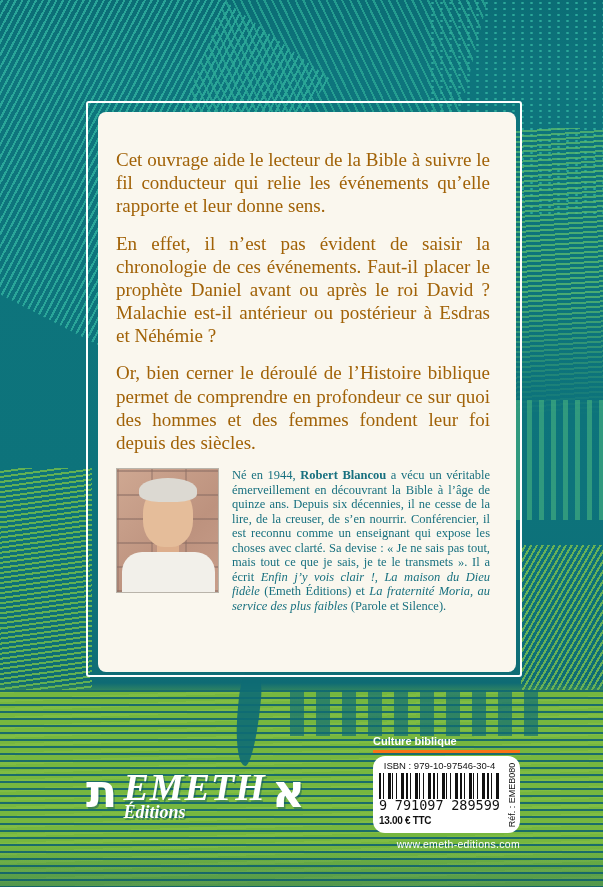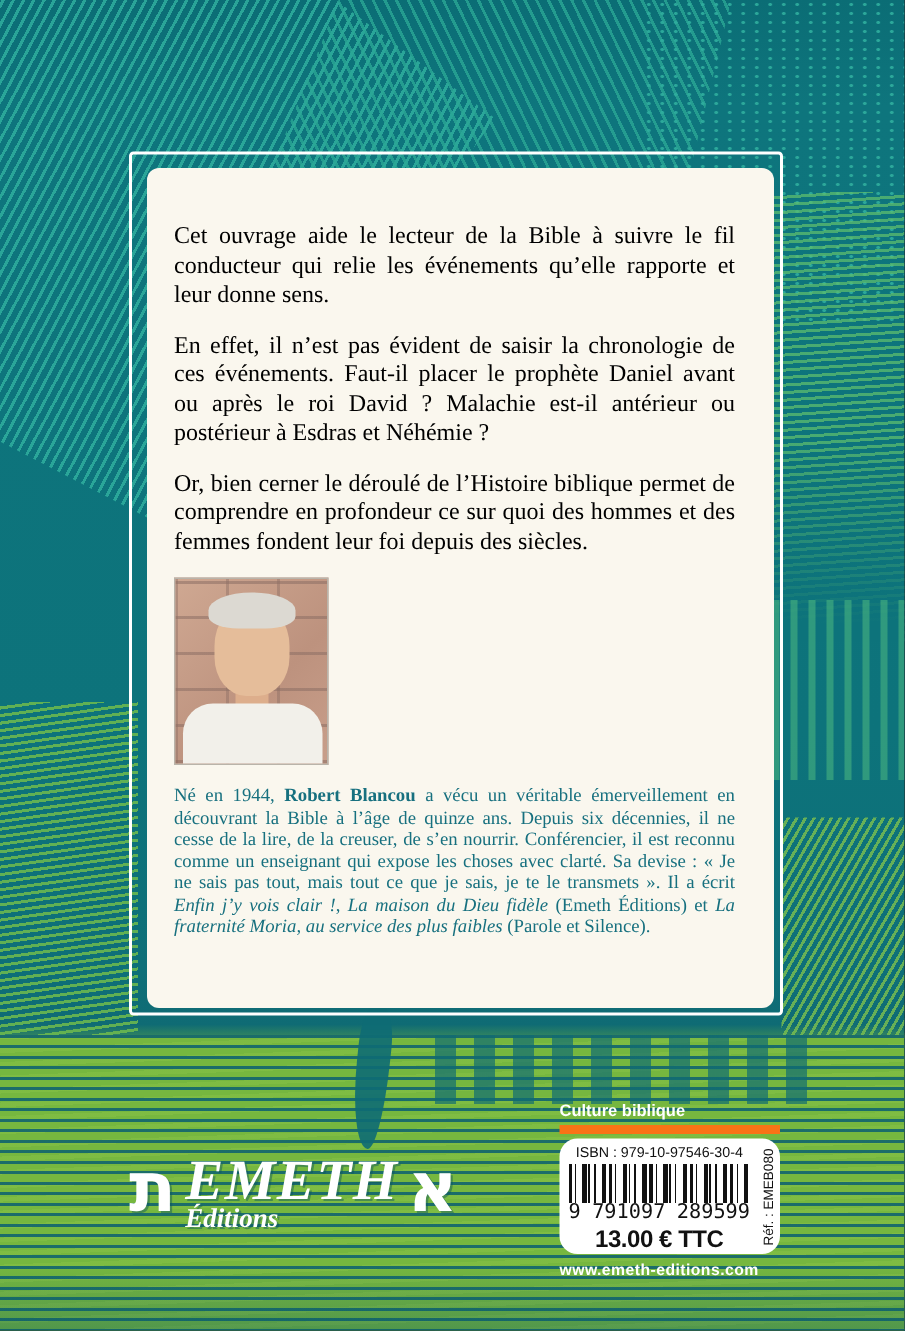--- a/index.html
+++ b/index.html
@@ -43,25 +43,25 @@
   .dark-dashes{position:absolute;left:290px;top:690px;width:255px;height:46px;opacity:.8;
     background-image:linear-gradient(90deg,rgba(14,107,116,.85) 0 14px,transparent 14px);
     background-size:26px 9px;}
 
   
   .panel-outline{position:absolute;left:86px;top:101px;width:436px;height:576px;
     border:2px solid #fff;border-radius:3px;box-sizing:border-box;}
   .panel{position:absolute;left:98px;top:112px;width:418px;height:560px;
     background:#faf7ee;border-radius:8px;box-sizing:border-box;
     padding:36px 26px 0 18px;}
-  .para{margin:0 0 14px;font-size:16px;line-height:1.22;color:#000000;
+  .para{margin:0 0 14px;font-size:19px;line-height:1.22;color:#a16207;
     text-align:justify;}
 
   
-  .bio-row{display:flex;gap:13px;margin-top:8px;flex-direction:column;}
+  .bio-row{display:flex;gap:13px;margin-top:8px;}
   .photo{width:103px;height:125px;flex:none;position:relative;overflow:hidden;
     border:1px solid #b9b4aa;background:#c7a08d;box-sizing:border-box;}
   .stones{position:absolute;inset:0;background:
     repeating-linear-gradient(0deg,rgba(140,110,100,.55) 0 2px,transparent 2px 24px),
     repeating-linear-gradient(90deg,rgba(140,110,100,.45) 0 2px,transparent 2px 34px),
     linear-gradient(135deg,#cfa892,#bd927e 60%,#c89e8a);}
   .shirt{position:absolute;bottom:-6px;left:5px;right:3px;height:46px;
     background:#f2f0ea;border-radius:20px 20px 0 0;}
   .neck{position:absolute;top:72px;left:40px;width:22px;height:16px;background:#ddae8c;}
   .head{position:absolute;top:16px;left:26px;width:50px;height:62px;
@@ -79,37 +79,37 @@
   .logo-text{display:flex;flex-direction:column;margin:3px 2px 0 6px;}
   .logo-name{font-style:italic;font-weight:bold;font-size:38px;line-height:.85;
     letter-spacing:1px;}
   .logo-sub{font-style:italic;font-weight:bold;font-size:18px;line-height:1.05;}
   .heb-right{margin-left:4px;}
 
   
   .retail{position:absolute;left:373px;top:735px;width:147px;
     font-family:"Liberation Sans",sans-serif;}
   .collection{font-size:11px;font-weight:bold;color:#fff;padding-bottom:3px;
-    border-bottom:6px solid #f97316;margin-bottom:3px;}
+    border-bottom:3px solid #f97316;margin-bottom:3px;}
   .barcode-box{background:#fff;border-radius:12px;position:relative;height:77px;
     box-sizing:border-box;padding:4px 20px 3px 6px;}
   .isbn{font-size:9.5px;color:#111;text-align:center;white-space:nowrap;}
   .bars{height:26px;margin-top:2px;
     background:repeating-linear-gradient(90deg,
       #111 0 2px,#fff 2px 4px,#111 4px 5px,#fff 5px 9px,
       #111 9px 12px,#fff 12px 13px,#111 13px 14px,#fff 14px 17px,
       #111 17px 18px,#fff 18px 22px,#111 22px 25px,#fff 25px 27px);}
   .ean{display:flex;justify-content:space-between;color:#111;margin-top:0;
     font-family:"DejaVu Sans Mono",monospace;font-size:13.5px;line-height:1;}
-  .price{font-size:16px;font-weight:bold;color:#111;text-align:center;
+  .price{font-size:10px;font-weight:bold;color:#111;
     margin-top:2px;letter-spacing:-.3px;}
   .ref{position:absolute;right:3px;top:50%;
     writing-mode:vertical-rl;transform:translateY(-50%) rotate(180deg);
     font-size:9px;color:#111;white-space:nowrap;}
-  .website{font-size:10.5px;font-weight:bold;color:#fff;text-align:left;
+  .website{font-size:10.5px;font-weight:normal;color:#fff;text-align:right;
     margin-top:5px;letter-spacing:.3px;}
 </style>
 </head>
 <body>
 
 <div class="page">
 
   <div class="bg">
     <div class="bg-base"></div>
     <div class="hatch-tl"></div>

